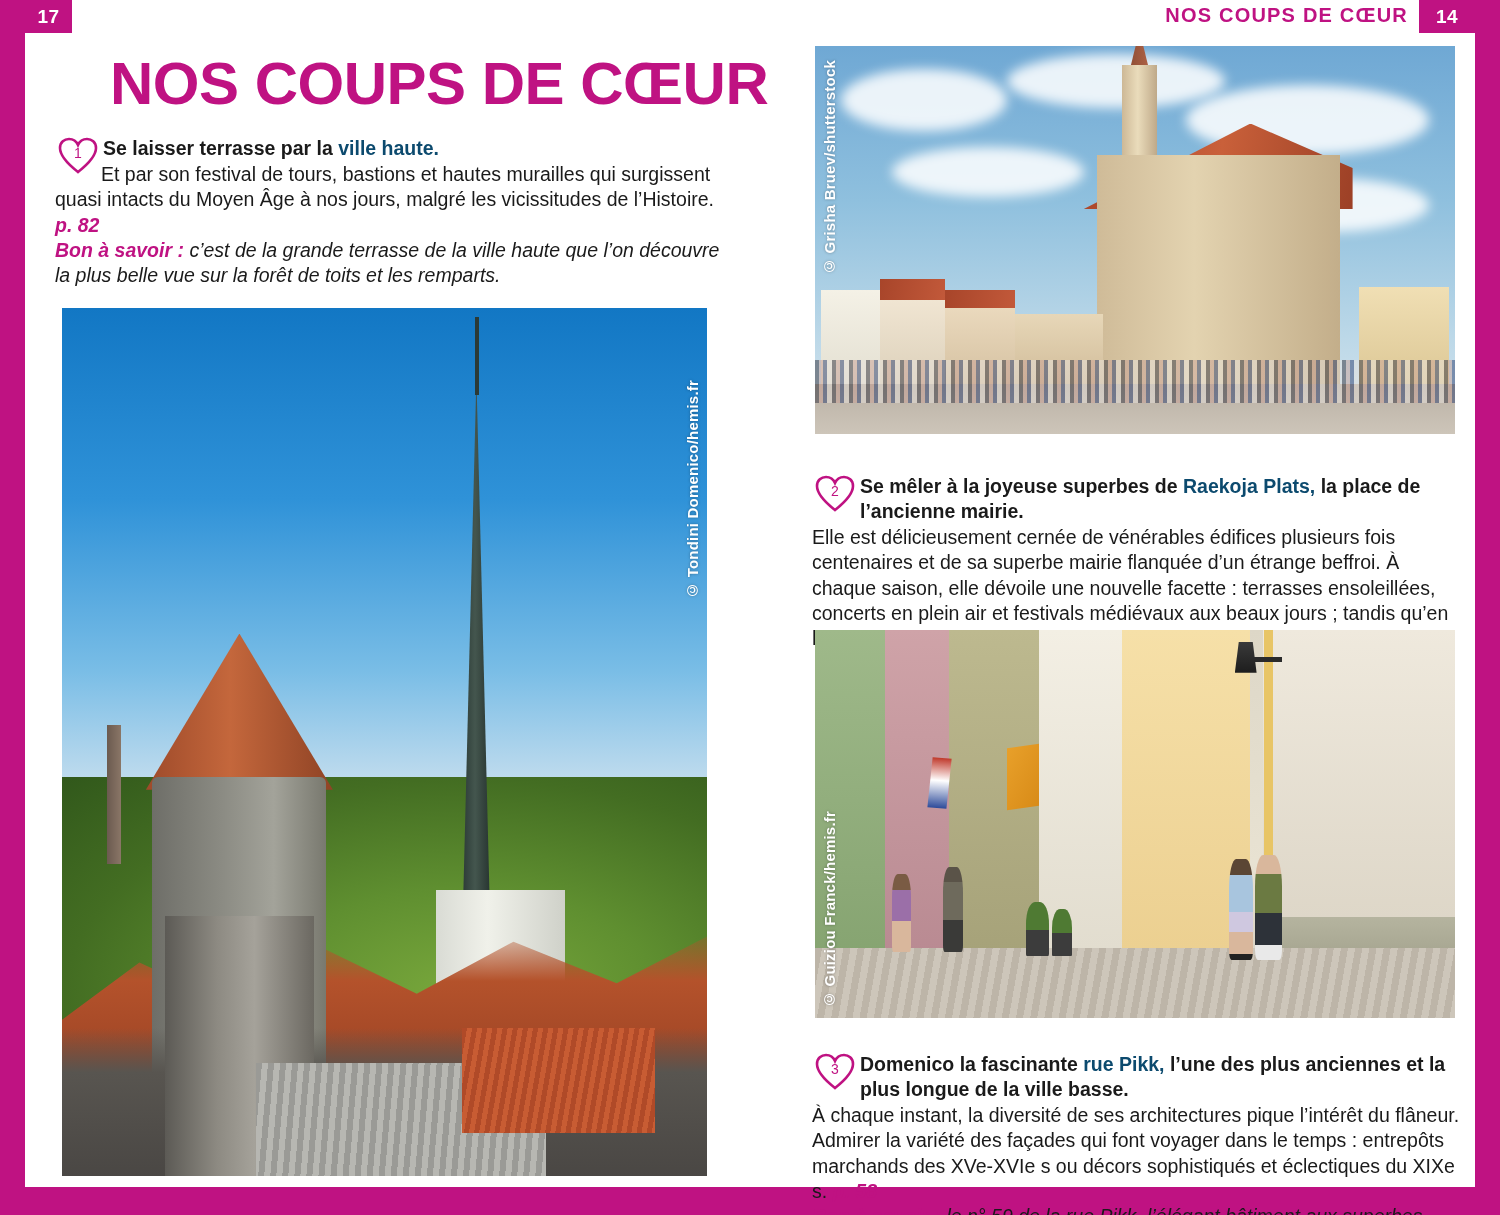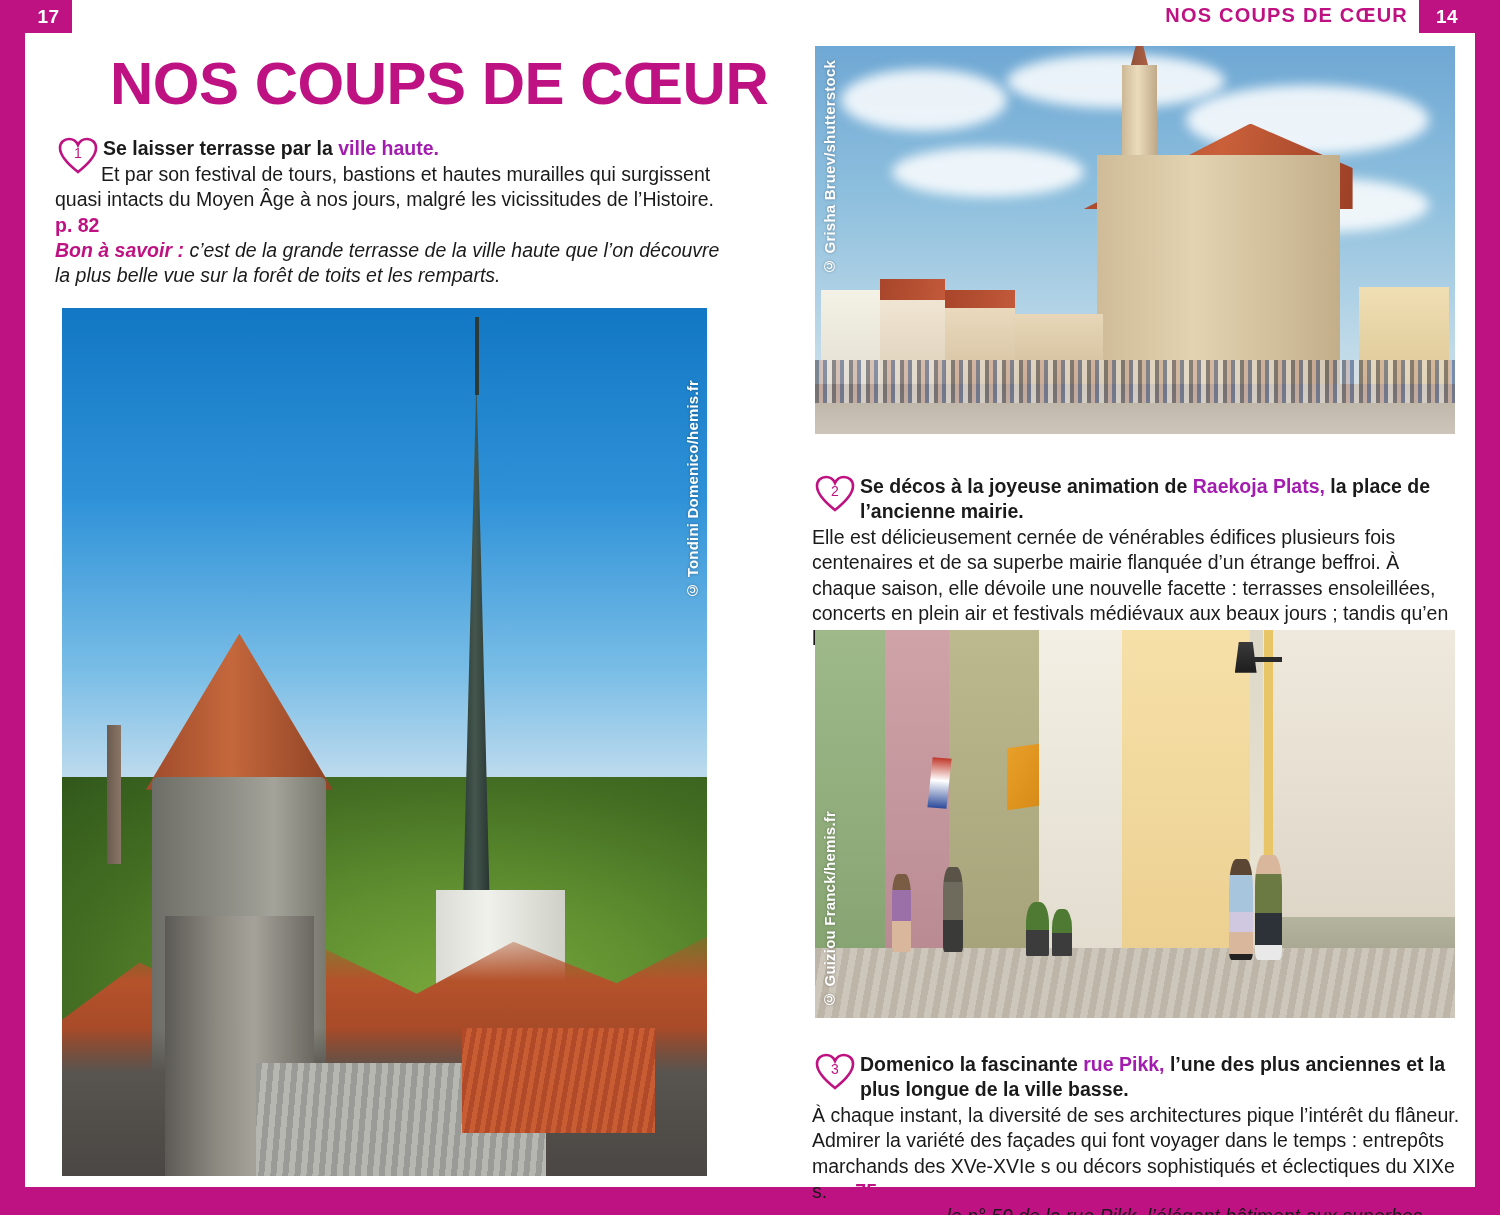--- a/index.html
+++ b/index.html
@@ -29,24 +29,24 @@
   
   .left-col{position:absolute;left:55px;top:36px;width:670px;}
   .title{color:#bf1282;font-weight:bold;font-size:60px;letter-spacing:-0.5px;line-height:1;
     margin:18px 0 0 55px;white-space:nowrap;}
   .subtitle{color:#bf1282;font-weight:bold;font-size:25px;letter-spacing:0.5px;margin:28px 0 0 0;}
 
   
   .entry{position:relative;margin-top:22px;}
   .entry .heart{position:absolute;left:3px;top:1px;width:40px;height:38px;}
   .entry .headline{margin-left:48px;font-weight:bold;font-size:19.5px;color:#1a1a1a;line-height:1.28;}
-  .entry .headline .hl{color:#a21caf;}
+  .entry .headline .hl{color:#0c4a6e;}
   .body{font-size:19.5px;color:#1a1a1a;line-height:1.30;margin-top:1px;text-align:left;}
   .body .indent{display:inline-block;width:46px;}
-  .pg{color:#bf1282;font-weight:bold;text-align:center;}
+  .pg{color:#bf1282;font-style:italic;font-weight:bold;text-align:center;}
   .tip{font-style:italic;font-size:19.5px;line-height:1.30;color:#1a1a1a;}
   .tip b{color:#bf1282;font-style:italic;font-weight:bold;}
 
   
   .photo{position:absolute;overflow:hidden;background:#cfd8dc;}
   .credit{position:absolute;writing-mode:vertical-rl;transform:rotate(180deg);
     color:#fff;font-size:15px;font-weight:bold;letter-spacing:0.2px;white-space:nowrap;
     text-shadow:0 0 3px rgba(0,0,0,.35);}
 
   
@@ -226,21 +226,21 @@
     <div class="p2-crowd"></div>
     <div class="credit" style="left:6px;top:14px;">© Grisha Bruev/shutterstock</div>
   </div>
 
   <div class="entry" style="position:absolute;left:812px;top:452px;width:648px;">
     <svg class="heart" viewBox="0 0 40 38">
       <path d="M20 35 C 6 24, 2 16, 2 11 C 2 5, 6.5 2, 11 2 C 15 2, 18.5 4.5, 20 8 C 21.5 4.5, 25 2, 29 2 C 33.5 2, 38 5, 38 11 C 38 16, 34 24, 20 35 Z" fill="none" stroke="#bf1282" stroke-width="2.6"></path>
       <text x="20" y="21" font-family="Liberation Sans, sans-serif" font-size="14" fill="#bf1282" text-anchor="middle">2</text>
     </svg>
     <div class="headline">
-      <span>Se décos à la joyeuse animation de </span><span class="hl">Raekoja Plats,</span><span> la place de l’ancienne mairie.</span>
+      <span>Se mêler à la joyeuse superbes de </span><span class="hl">Raekoja Plats,</span><span> la place de l’ancienne mairie.</span>
     </div>
     <div class="body"><span>Elle est délicieusement cernée de vénérables édifices plusieurs fois centenaires et de sa superbe mairie flanquée d’un étrange beffroi. À chaque saison, elle dévoile une nouvelle facette : terrasses ensoleillées, concerts en plein air et festivals médiévaux aux beaux jours ; tandis qu’en hiver, elle se pare de ses plus belles décos de Noël. Féerique !</span> <span class="pg">p. 86</span></div>
   </div>
 
   <div class="photo" id="photo3">
     <div class="p3-bg"></div>
     <div class="p3-left"></div>
     <div class="p3-pink"></div>
     <div class="p3-olive"></div>
     <div class="p3-white"></div>
@@ -263,17 +263,17 @@
   </div>
 
   <div class="entry" style="position:absolute;left:812px;top:1030px;width:648px;">
     <svg class="heart" viewBox="0 0 40 38">
       <path d="M20 35 C 6 24, 2 16, 2 11 C 2 5, 6.5 2, 11 2 C 15 2, 18.5 4.5, 20 8 C 21.5 4.5, 25 2, 29 2 C 33.5 2, 38 5, 38 11 C 38 16, 34 24, 20 35 Z" fill="none" stroke="#bf1282" stroke-width="2.6"></path>
       <text x="20" y="21" font-family="Liberation Sans, sans-serif" font-size="14" fill="#bf1282" text-anchor="middle">3</text>
     </svg>
     <div class="headline">
       <span>Domenico la fascinante </span><span class="hl">rue Pikk,</span><span> l’une des plus anciennes et la plus longue de la ville basse.</span>
     </div>
-    <div class="body"><span>À chaque instant, la diversité de ses architectures pique l’intérêt du flâneur. Admirer la variété des façades qui font voyager dans le temps : entrepôts marchands des XVe-XVIe s ou décors sophistiqués et éclectiques du XIXe s.</span> <span class="pg">p. 75</span></div>
+    <div class="body"><span>À chaque instant, la diversité de ses architectures pique l’intérêt du flâneur. Admirer la variété des façades qui font voyager dans le temps : entrepôts marchands des XVe-XVIe s ou décors sophistiqués et éclectiques du XIXe s.</span> <span class="pg">p. 58</span></div>
     <div class="tip"><b>Bon à savoir :</b> <span>le n° 59 de la rue Pikk, l’élégant bâtiment aux superbes hauts-reliefs, abritait… le quartier général du KGB.</span></div>
   </div>
 
 </div>
 
 </body></html>

